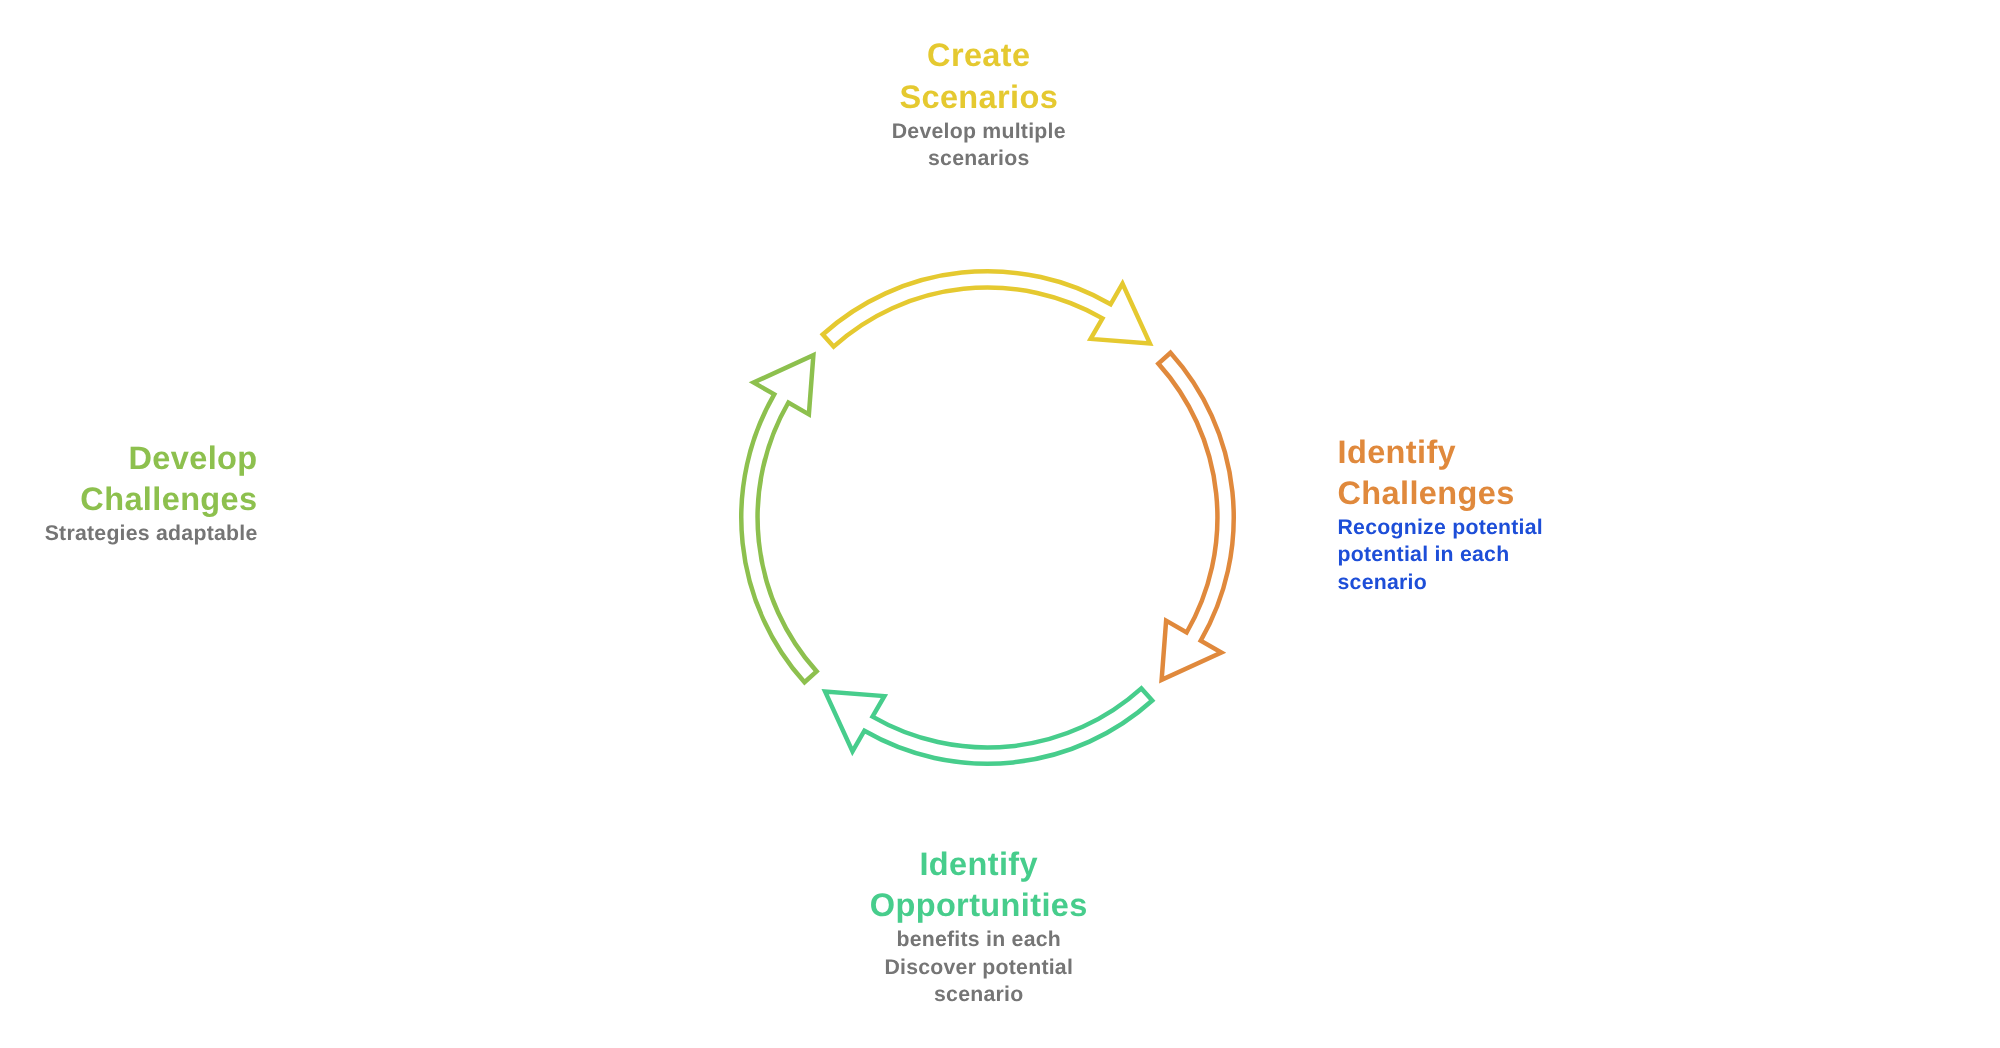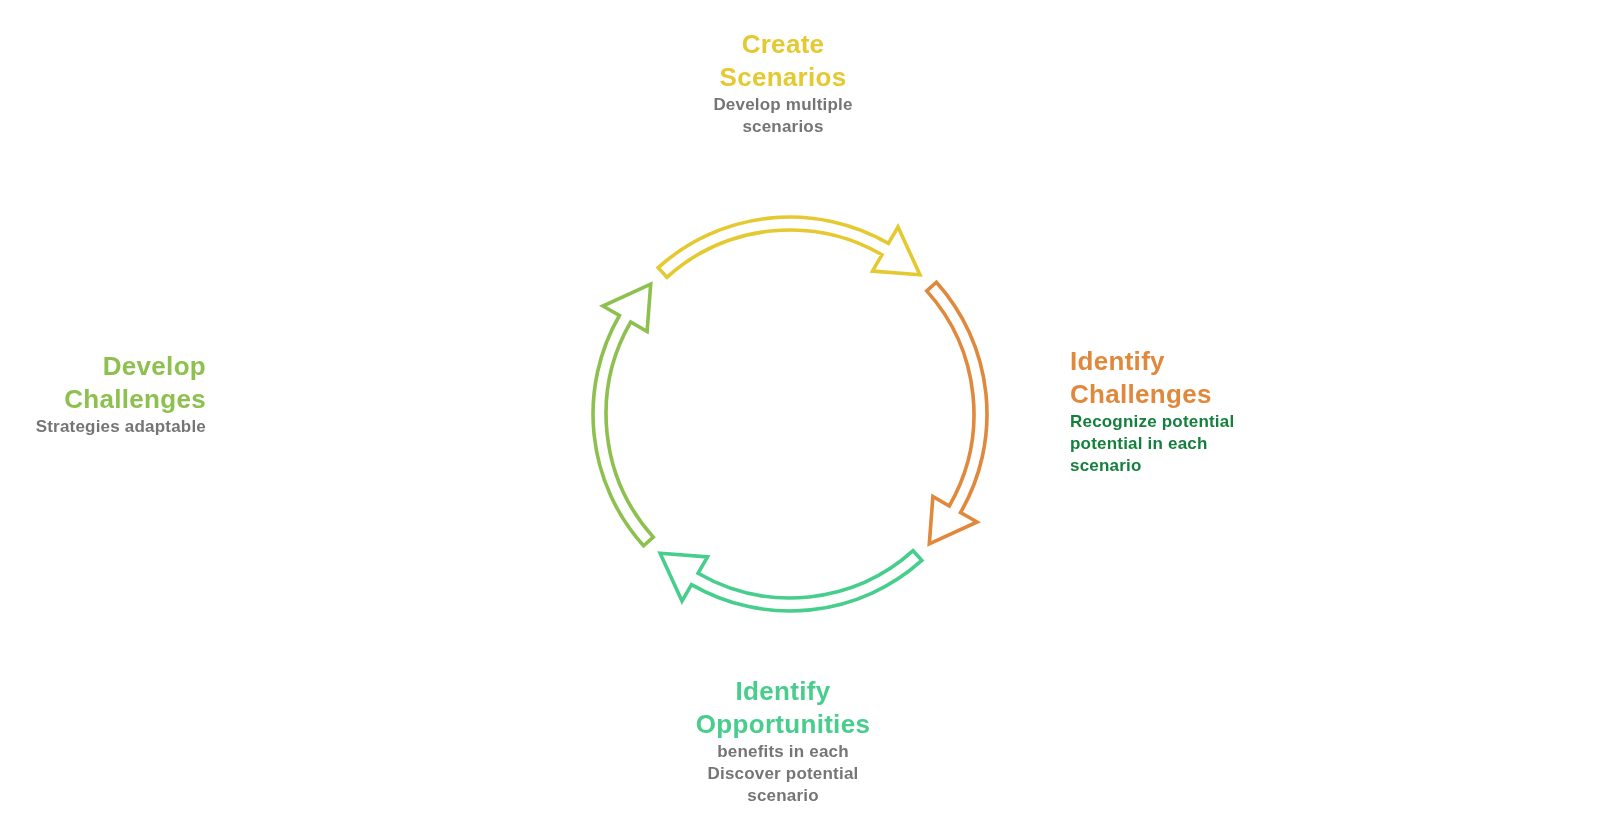--- a/index.html
+++ b/index.html
@@ -62,21 +62,21 @@
       <div>Develop multiple</div>
       <div>scenarios</div>
     </div>
   </div>
 
   <div class="step step--right">
     <div class="step-title" style="color: rgb(224, 137, 60);">
       <div>Identify</div>
       <div>Challenges</div>
     </div>
-    <div class="step-desc" style="color: #15803d;">
+    <div class="step-desc" style="color: #1d4ed8;">
       <div>Recognize potential</div>
       <div>potential in each</div>
       <div>scenario</div>
     </div>
   </div>
 
   <div class="step step--bottom">
     <div class="step-title" style="color: rgb(71, 205, 140);">
       <div>Identify</div>
       <div>Opportunities</div>

